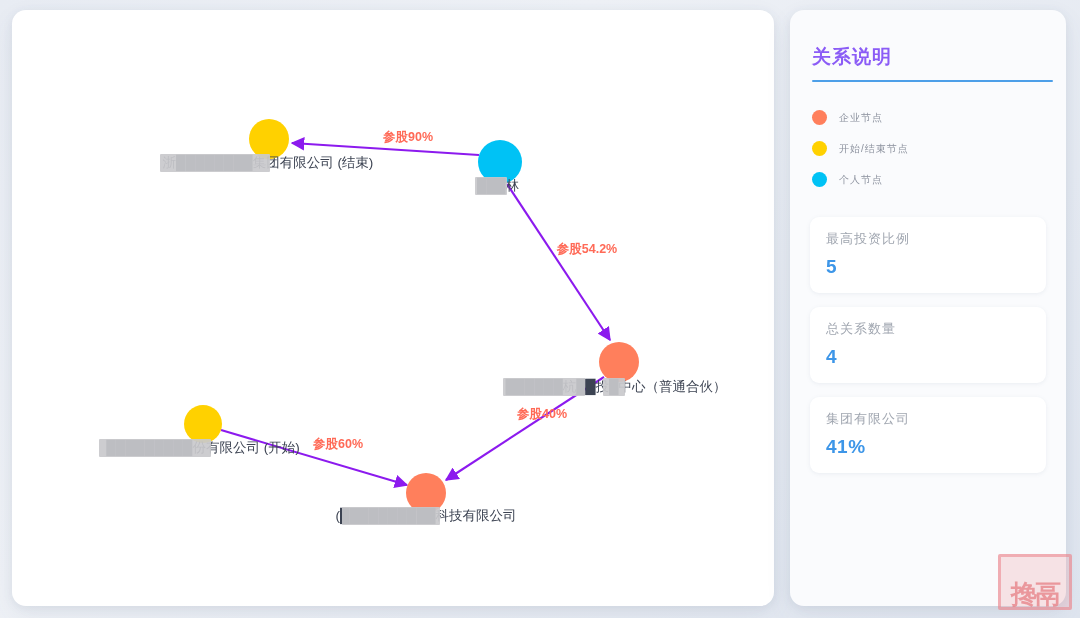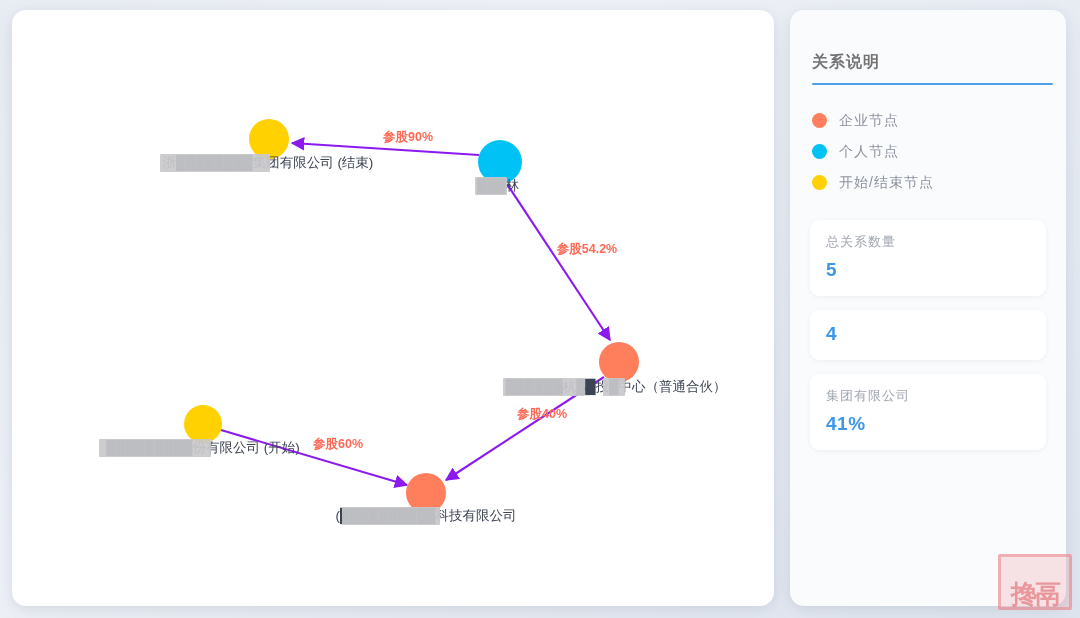--- a/index.html
+++ b/index.html
@@ -87,25 +87,25 @@
     box-shadow: 0 2px 10px rgba(80, 95, 130, 0.10),
                 0 10px 28px rgba(80, 95, 130, 0.07);
     box-sizing: border-box;
     padding: 22px 20px 20px 20px;
     flex: none;
     position: relative;
     overflow: hidden;
   }
 
   .panel-title {
-    color: #737373;
-    font-size: 16px;
+    color: #8b5cf6;
+    font-size: 19px;
     font-weight: bold;
     letter-spacing: 1px;
-    margin: 20px 0 10px 2px;
+    margin: 12px 0 10px 2px;
   }
   .title-rule {
     height: 2px;
     background: #4d9fe8;
     border-radius: 1px;
     margin: 0 0 20px 2px;
     width: 241px;
   }
 
   .legend-list { margin: 0 0 22px 2px; }
@@ -115,21 +115,21 @@
     height: 31px;
     gap: 12px;
   }
   .legend-dot {
     width: 15px;
     height: 15px;
     border-radius: 50%;
     flex: none;
   }
   .legend-text {
-    font-size: 14px;
+    font-size: 10px;
     color: #8c929e;
     letter-spacing: 1px;
   }
 
   .stat-card {
     background: #ffffff;
     border-radius: 9px;
     box-shadow: 0 1px 4px rgba(100, 115, 145, 0.10);
     padding: 13px 16px 15px 16px;
     margin-bottom: 14px;
@@ -226,35 +226,36 @@
 
     <div class="panel-title">关系说明</div>
     <div class="title-rule"></div>
 
     <div class="legend-list" id="legend-list">
         <div class="legend-row">
           <span class="legend-dot" style="background: rgb(255, 127, 92);"></span>
           <span class="legend-text">企业节点</span>
         </div>
         <div class="legend-row">
+          <span class="legend-dot" style="background: rgb(255, 209, 0);"></span>
+          <span class="legend-text">开始/结束节点</span>
+        </div>
+        <div class="legend-row">
           <span class="legend-dot" style="background: rgb(0, 194, 245);"></span>
           <span class="legend-text">个人节点</span>
         </div>
-        <div class="legend-row">
-          <span class="legend-dot" style="background: rgb(255, 209, 0);"></span>
-          <span class="legend-text">开始/结束节点</span>
-        </div>
       </div>
 
     <div id="stats-list">
         <div class="stat-card">
+          <div class="stat-label">最高投资比例</div>
+          <div class="stat-value">5</div>
+        </div>
+        <div class="stat-card">
           <div class="stat-label">总关系数量</div>
-          <div class="stat-value">5</div>
-        </div>
-        <div class="stat-card">
           <div class="stat-value">4</div>
         </div>
         <div class="stat-card">
           <div class="stat-label">集团有限公司</div>
           <div class="stat-value">41%</div>
         </div>
       </div>
   </div>
 
   <div class="watermark">

